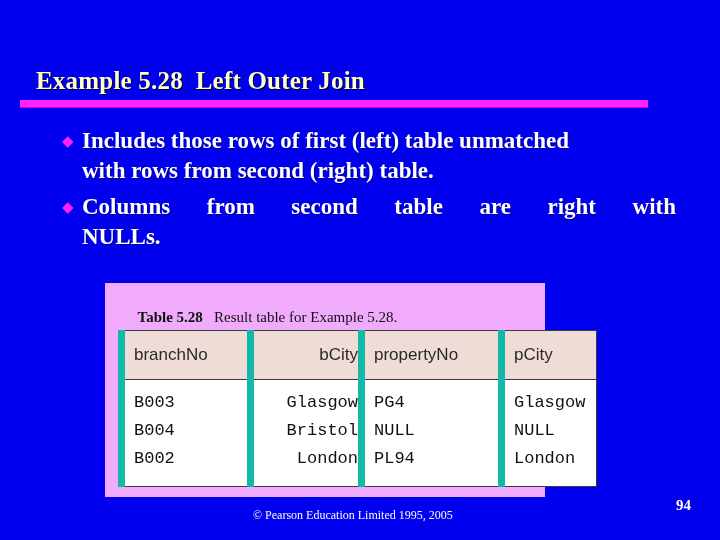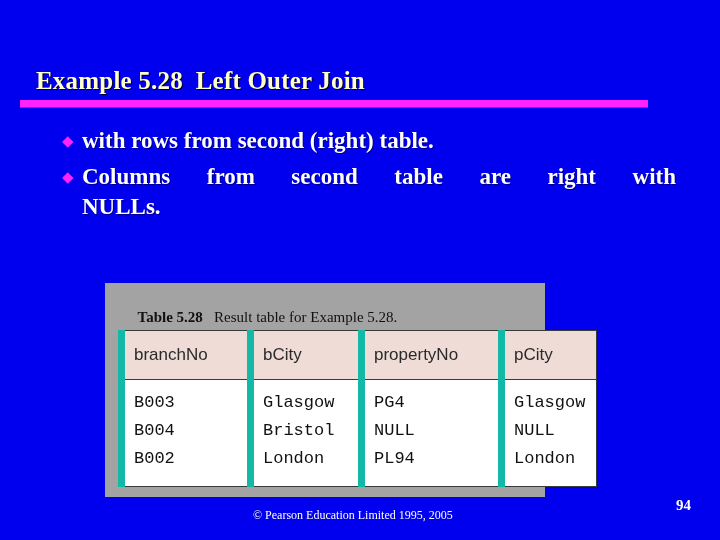--- a/index.html
+++ b/index.html
@@ -89,21 +89,21 @@
     display: block;
   }
 
   
   .figure-panel {
     position: absolute;
     left: 105px;
     top: 283px;
     width: 440px;
     height: 214px;
-    background: #a3a3a3;
+    background: #f0abfc;
   }
   .figure-caption {
     margin: 9px 0 0 10px;
     font-family: "Liberation Serif", "DejaVu Serif", serif;
     font-size: 15px;
     color: #111111;
     white-space: pre;
   }
   .figure-caption .cap-strong {
     font-weight: bold;
@@ -141,21 +141,21 @@
     color: #111111;
     padding-left: 9px;
   }
   .result-table tr.data-row.first td {
     padding-top: 8px;
   }
   .result-table tr.data-row.last td {
     padding-bottom: 14px;
   }
   .col-1 { width: 113px; }
-  .col-2 { width: 95px; }
+  .col-2 { width: 95px; text-align: right; }
   .col-3 { width: 124px; }
   .col-4 { width: 82px; }
 
   
   .copyright {
     position: absolute;
     left: 253px;
     top: 508px;
     color: #ffffff;
     font-family: "Liberation Serif", "DejaVu Serif", serif;
@@ -180,20 +180,21 @@
   <div class="title-block">
     <div class="slide-title">Example 5.28  Left Outer Join</div>
     <div class="title-rule"></div>
   </div>
 
   <div class="bullets">
 
     <div class="bullet-row">
       <span class="bullet-mark">◆</span>
       <div class="bullet-text">
+        <span class="jline2">Includes those rows of first (left) table unmatched</span>
         <span class="jline2">with rows from second (right) table.</span>
       </div>
     </div>
 
     <div class="bullet-row">
       <span class="bullet-mark">◆</span>
       <div class="bullet-text justify">
         <span class="jline1">Columns from second table are right with</span>
         <span class="jline2">NULLs.</span>
       </div>

